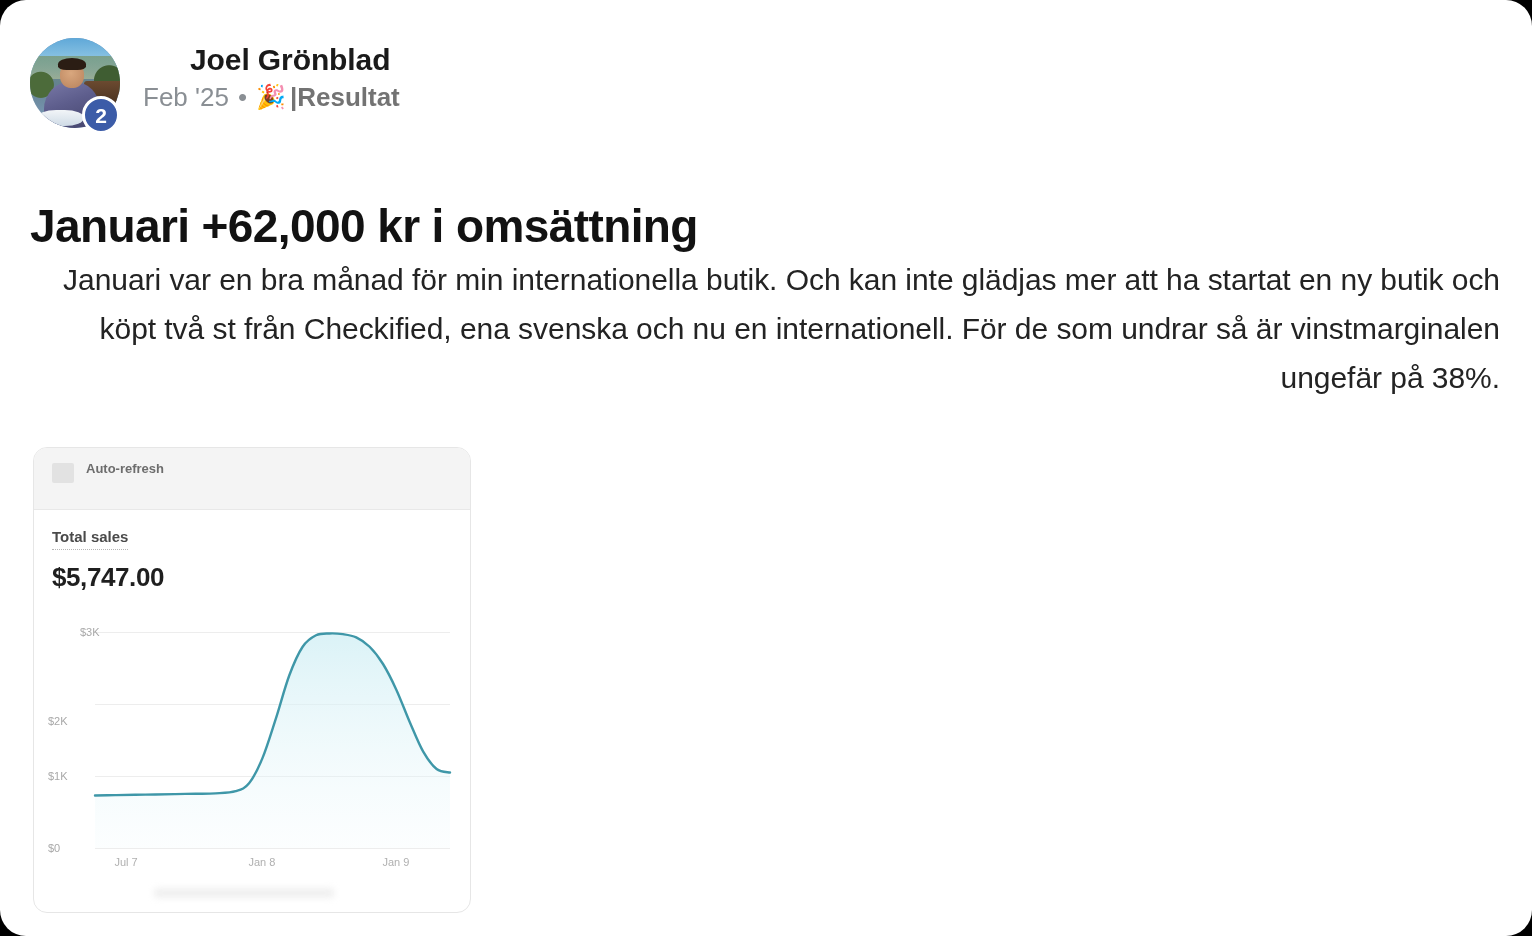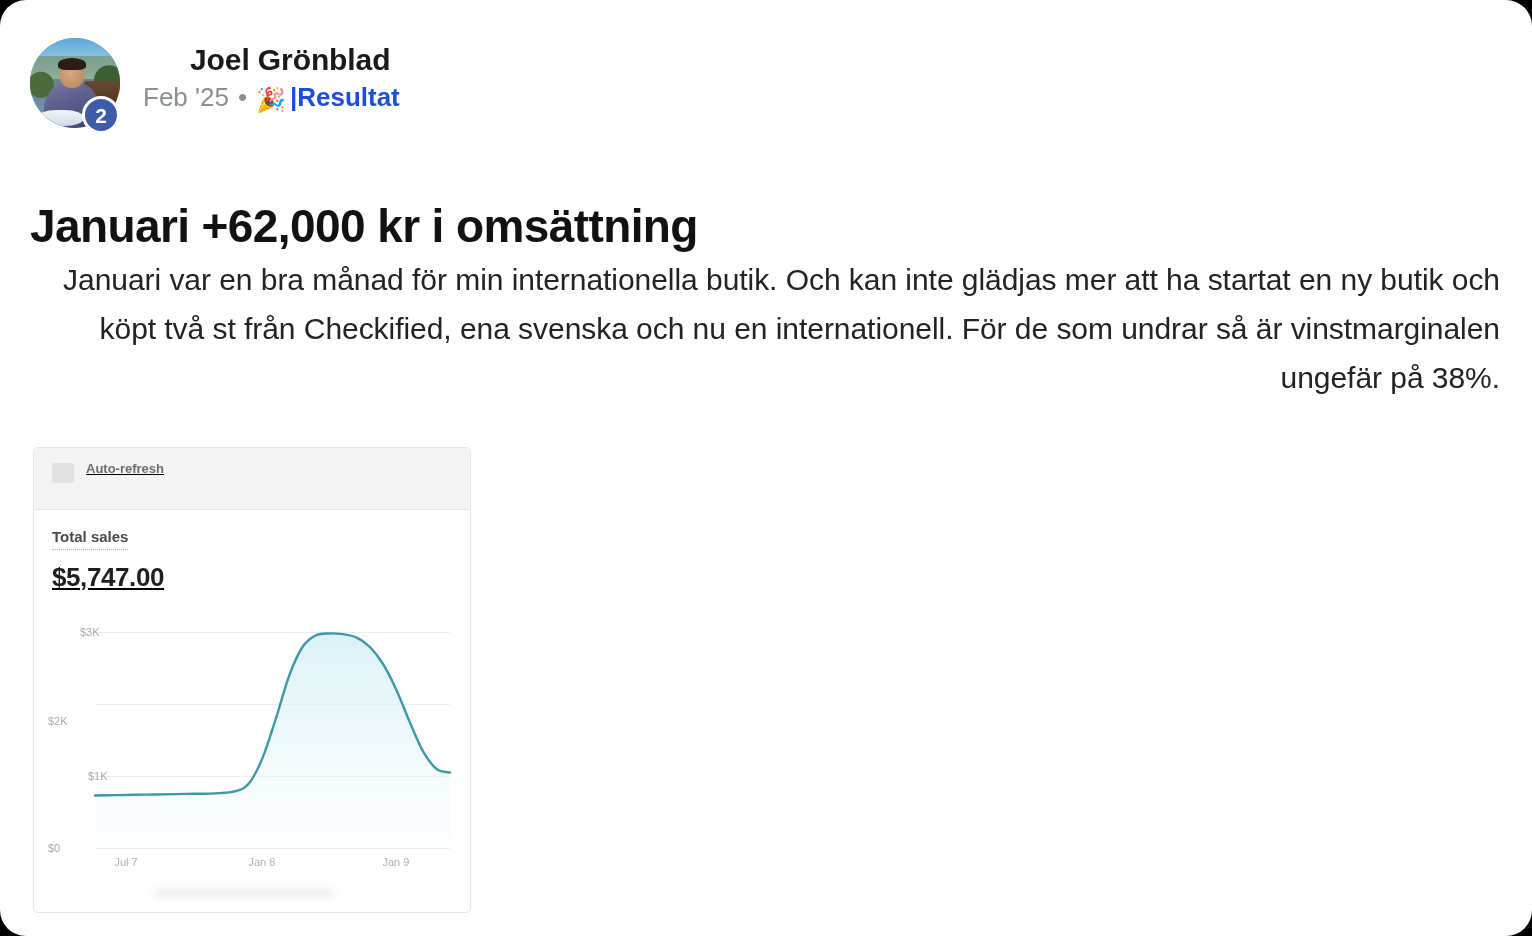--- a/index.html
+++ b/index.html
@@ -117,35 +117,35 @@
     font-weight: 700;
     color: #1a1a1a;
     line-height: 1.18;
     letter-spacing: -0.1px;
     margin-left: 47px;
   }
 
   .meta-row {
     margin-top: 5px;
     display: flex;
-    align-items: flex-end;
+    align-items: flex-start;
     font-size: 26px;
     color: #8a8f94;
     line-height: 1.2;
   }
   .meta-date { color: #8a8f94; }
   .meta-dot { margin: 0 9px; color: #8a8f94; }
   .meta-emoji {
     font-size: 24px;
     margin-right: 4px;
     position: relative;
     top: 1px;
   }
   .meta-topic {
-    color: #1d4ed8;
+    color: #737373;
     font-weight: 700;
   }
 
   
   .post-title {
     position: absolute;
     left: 30px;
     top: 170px;
     font-size: 46px;
     font-weight: 700;
@@ -169,24 +169,23 @@
 
   
   .analytics-card {
     position: absolute;
     left: 33px;
     top: 447px;
     width: 438px;
     height: 466px;
     background: #ffffff;
     border: 1px solid #e6e6e6;
-    border-radius: 5px;
+    border-radius: 14px;
     box-sizing: border-box;
     overflow: hidden;
-    text-decoration: underline;
   }
 
   .card-topbar {
     height: 62px;
     background: #f4f4f4;
     border-bottom: 1px solid #e8e8e8;
     display: flex;
     align-items: flex-start;
     padding: 14px 0 0 18px;
     box-sizing: border-box;
@@ -362,21 +361,21 @@
 
       <div class="chart-area">
         <div id="grid-layer">
             <div class="gridline" style="top: 230px; left: 47px; width: 355px;"></div>
             <div class="gridline" style="top: 158.1px; left: 47px; width: 355px;"></div>
             <div class="gridline" style="top: 86.3px; left: 47px; width: 355px;"></div>
             <div class="gridline" style="top: 14.4px; left: 47px; width: 355px;"></div>
           </div>
         <div id="ytick-layer">
             <div class="ytick" style="top: 230px;">$0</div>
-            <div class="ytick" style="top: 158.1px; margin-left: 40px;">$1K</div>
+            <div class="ytick" style="top: 158.1px;">$1K</div>
             <div class="ytick" style="top: 103px;">$2K</div>
             <div class="ytick" style="top: 14.4px; margin-left: 32px;">$3K</div>
           </div>
         <div id="xtick-layer">
             <div class="xtick" style="left: 66.5px;">Jul 7</div>
             <div class="xtick" style="left: 200.5px;">Jan 8</div>
             <div class="xtick" style="left: 334.4px;">Jan 9</div>
           </div>
         <div class="chart-plot">
           <svg class="chart-svg" id="chart-svg" viewBox="0 0 355 230" preserveAspectRatio="none">

